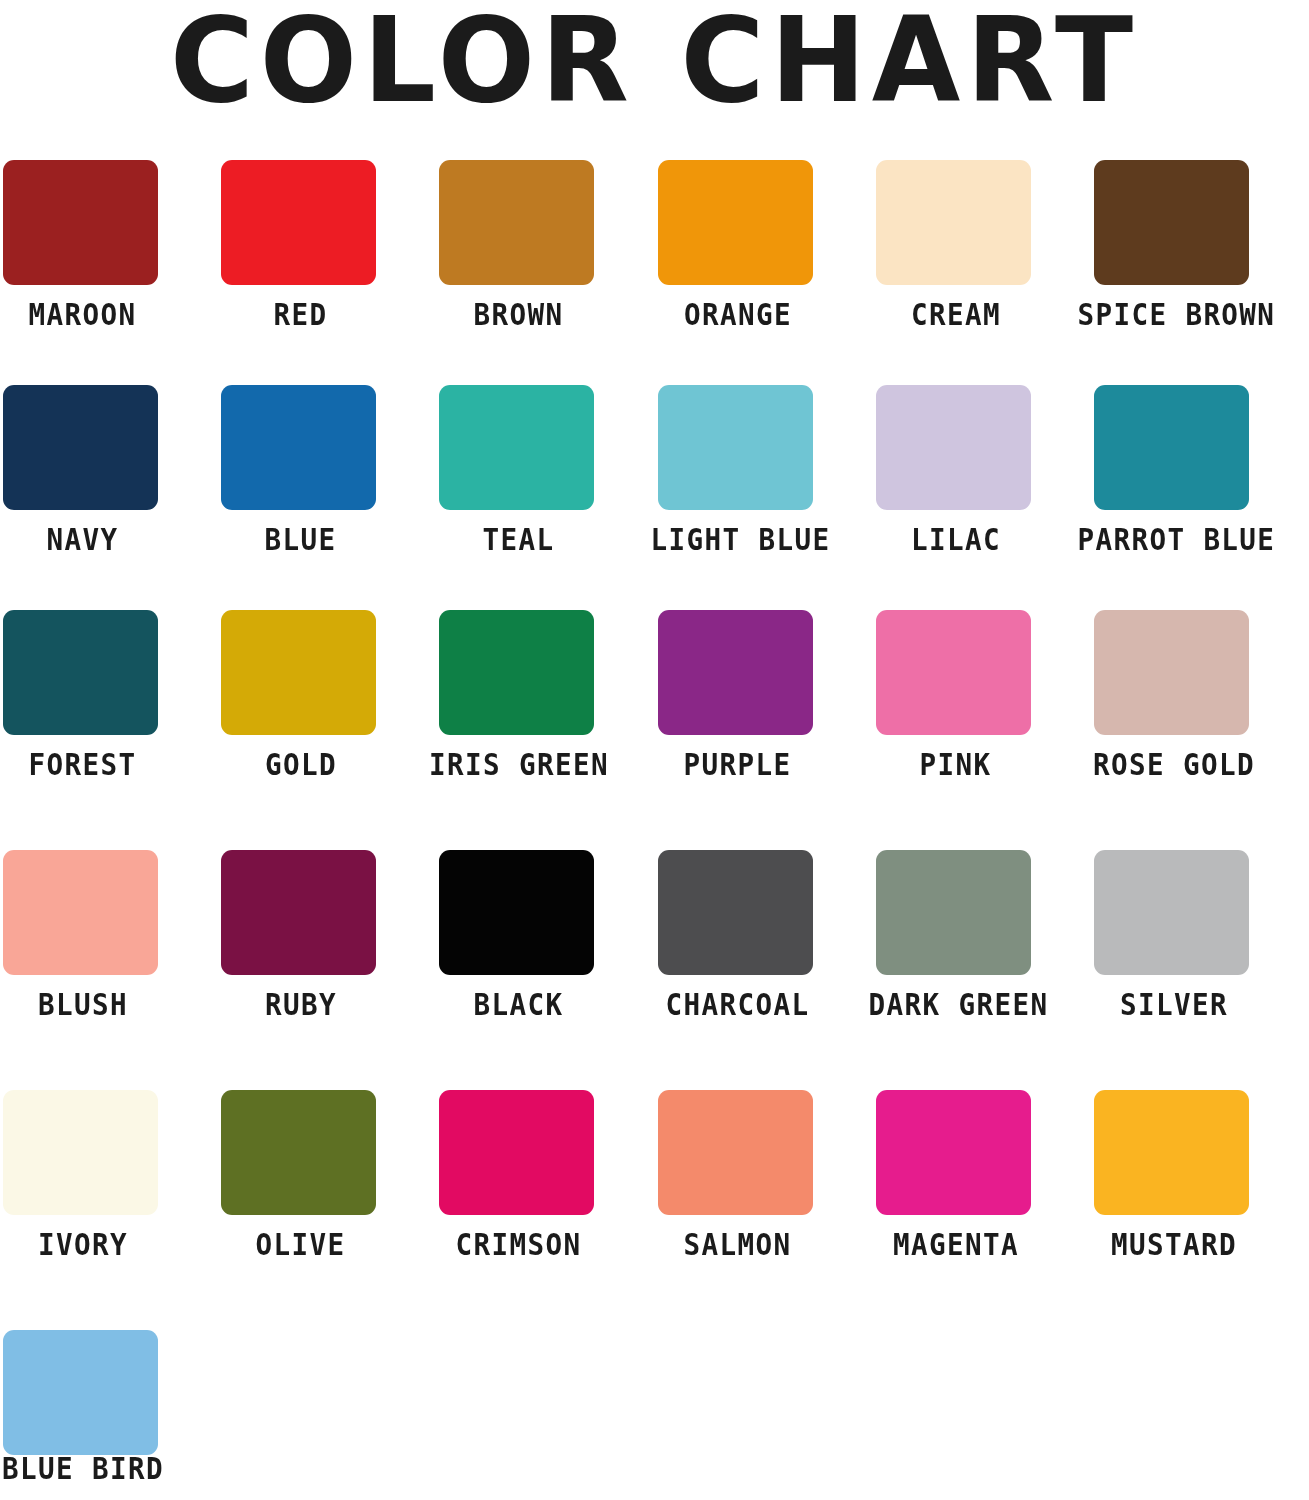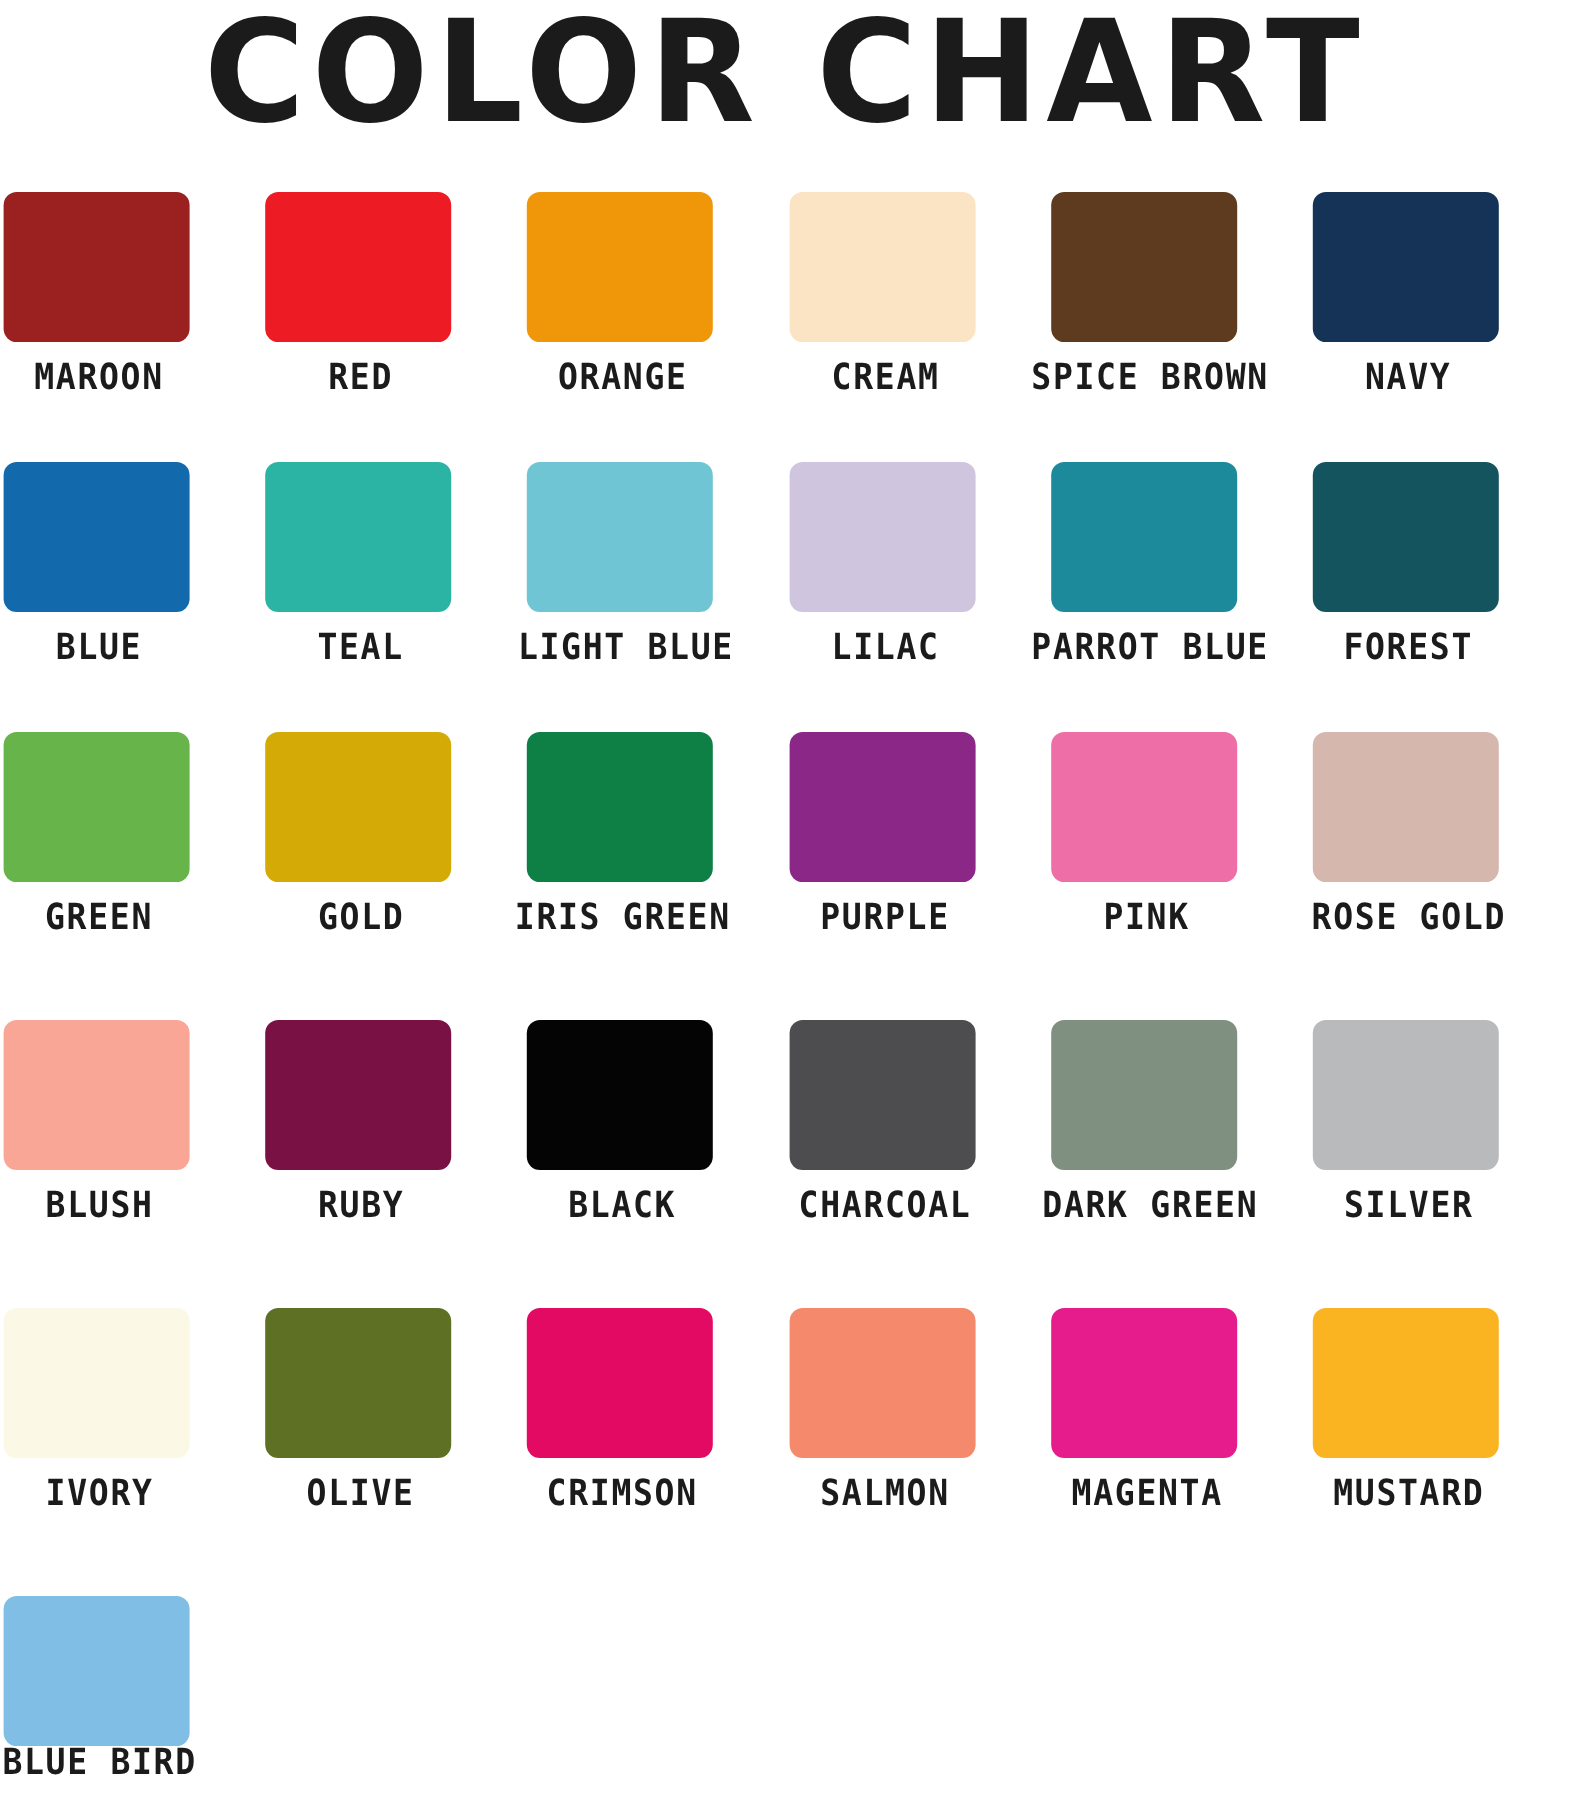--- a/index.html
+++ b/index.html
@@ -113,20 +113,24 @@
 
   <div id="swatch-grid">
       <div class="swatch-cell col-1">
         <div class="swatch-chip" style="background: rgb(155, 32, 32);"></div>
         <div class="swatch-label">MAROON</div>
       </div>
       <div class="swatch-cell col-2">
         <div class="swatch-chip" style="background: rgb(237, 28, 36);"></div>
         <div class="swatch-label">RED</div>
       </div>
+      <div class="swatch-cell col-3">
+        <div class="swatch-chip" style="background: rgb(190, 122, 34);"></div>
+        <div class="swatch-label">BROWN</div>
+      </div>
       <div class="swatch-cell col-4">
         <div class="swatch-chip" style="background: rgb(240, 150, 9);"></div>
         <div class="swatch-label">ORANGE</div>
       </div>
       <div class="swatch-cell col-5">
         <div class="swatch-chip" style="background: rgb(251, 228, 195);"></div>
         <div class="swatch-label">CREAM</div>
       </div>
       <div class="swatch-cell col-6">
         <div class="swatch-chip" style="background: rgb(94, 59, 30);"></div>
@@ -153,24 +157,20 @@
         <div class="swatch-label">LILAC</div>
       </div>
       <div class="swatch-cell col-6">
         <div class="swatch-chip" style="background: rgb(29, 138, 155);"></div>
         <div class="swatch-label">PARROT BLUE</div>
       </div>
       <div class="swatch-cell col-1">
         <div class="swatch-chip" style="background: rgb(20, 84, 94);"></div>
         <div class="swatch-label">FOREST</div>
       </div>
-      <div class="swatch-cell col-2">
-        <div class="swatch-chip" style="background: rgb(102, 180, 74);"></div>
-        <div class="swatch-label">GREEN</div>
-      </div>
       <div class="swatch-cell col-4">
         <div class="swatch-chip" style="background: rgb(212, 170, 6);"></div>
         <div class="swatch-label">GOLD</div>
       </div>
       <div class="swatch-cell col-6">
         <div class="swatch-chip" style="background: rgb(14, 128, 70);"></div>
         <div class="swatch-label">IRIS GREEN</div>
       </div>
       <div class="swatch-cell col-1 pitch-tall">
         <div class="swatch-chip" style="background: rgb(138, 39, 135);"></div>

